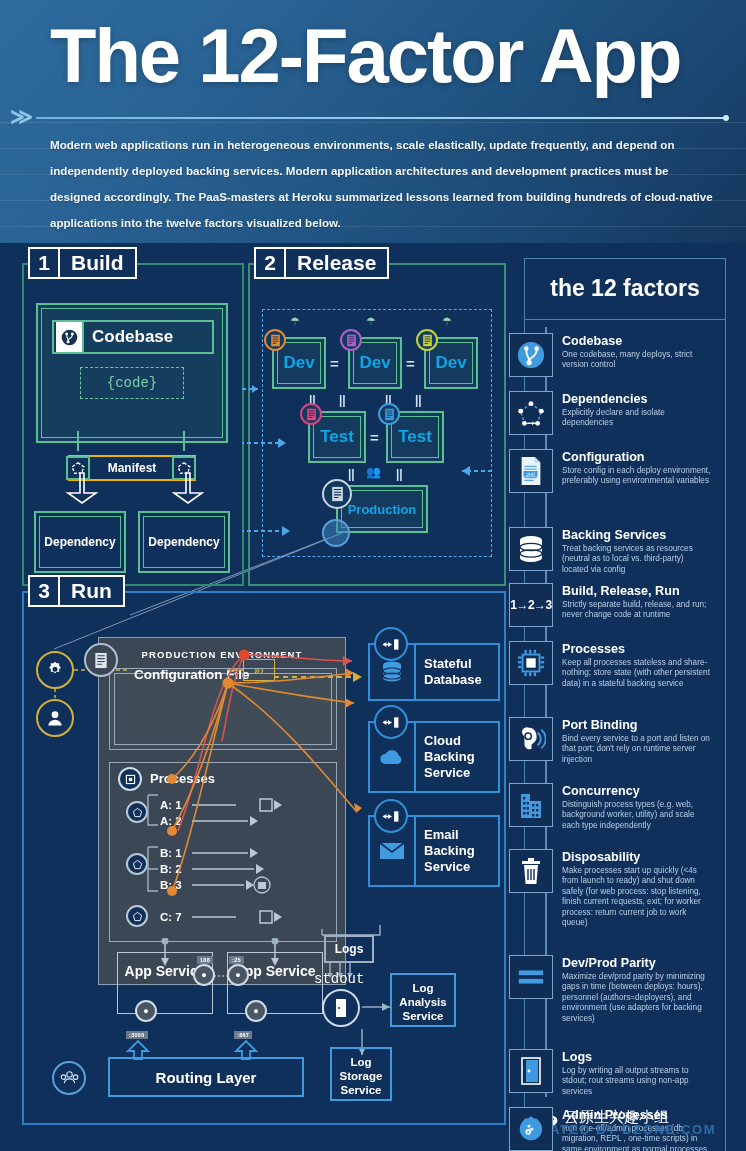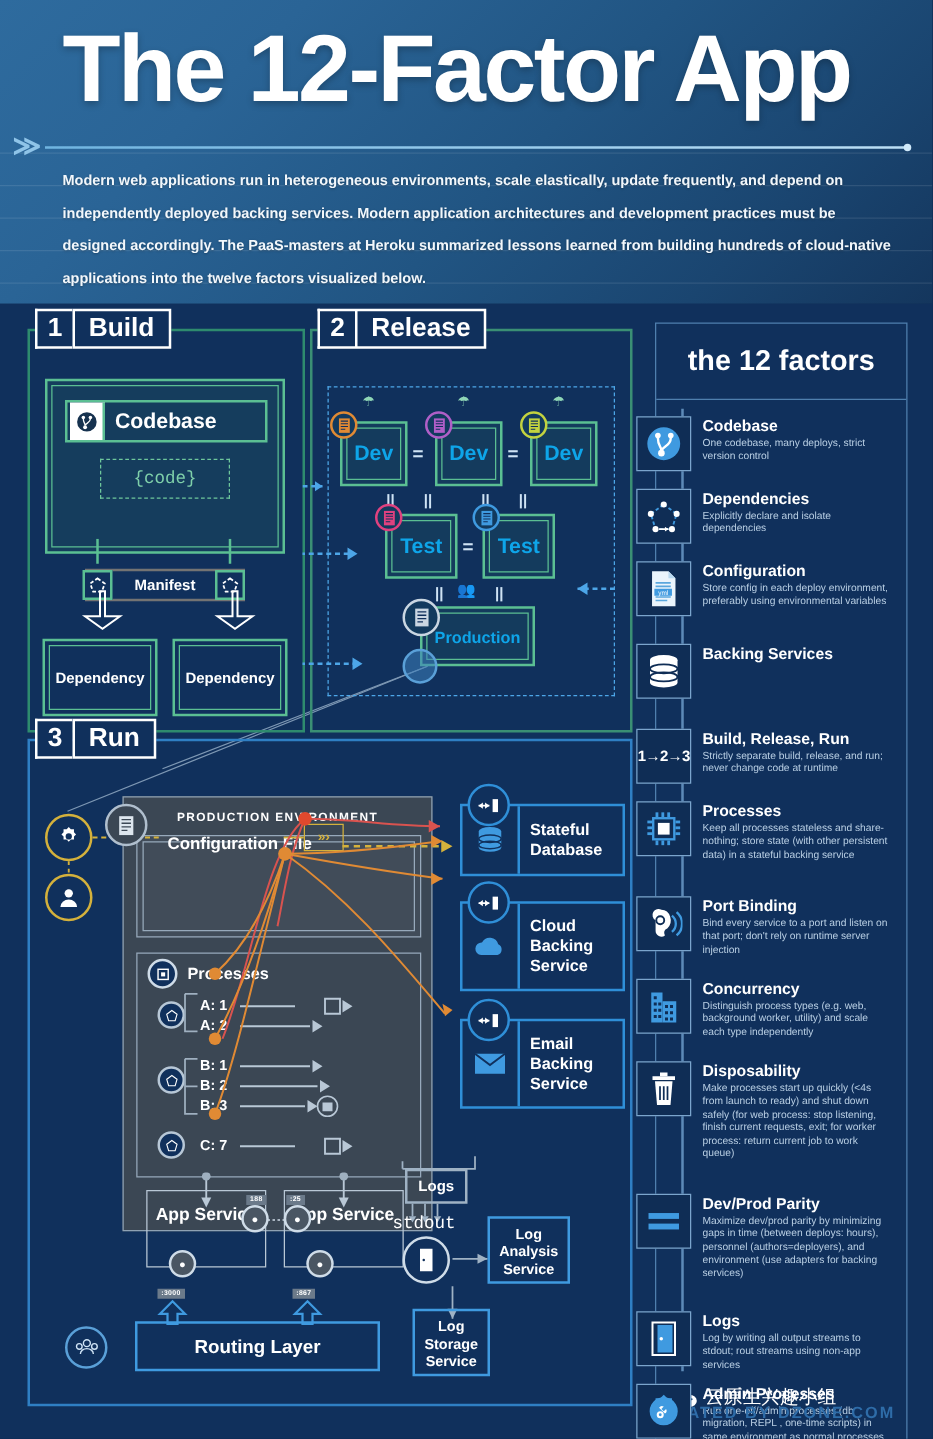--- a/index.html
+++ b/index.html
@@ -77,21 +77,21 @@
     border-right:2px solid #5bbf93;
   }
   .cb-head span.lbl { font-size:17px; font-weight:bold; color:#fff; }
   .codeblk {
     position:absolute; left:42px; top:62px; width:104px; height:32px;
     border:1px dashed #6ec79c; display:flex; align-items:center; justify-content:center;
     font-family:"Liberation Mono", monospace; font-size:14px; color:#7fd0aa;
   }
   .manifest {
     position:absolute; left:46px; top:192px; width:128px; height:26px;
-    border:2px solid #737373; display:flex; align-items:center; justify-content:center;
+    border:2px solid #eab308; display:flex; align-items:center; justify-content:center;
     font-size:12px; font-weight:bold;
   }
   .pent {
     position:absolute; top:193px; width:24px; height:24px;
     border:2px solid #5bbf93; background:#10305c;
     display:flex;align-items:center;justify-content:center;
   }
   .pent.l{ left:44px;} .pent.r{ left:150px;}
   .dep {
     position:absolute; top:248px; width:92px; height:62px;
@@ -714,31 +714,32 @@
           <rect x="5" y="16" width="15" height="6" fill="#3f9ae0"></rect>
           <text x="12.5" y="21" font-size="5.5" fill="#fff" text-anchor="middle" font-family="sans-serif">yml</text>
         </svg>
     </div>
     <div class="f-body">
       <div class="f-name">Configuration</div>
       <div class="f-desc">Store config in each deploy environment, preferably using environmental variables</div>
     </div>
   </div>
 
-  <div class="factor" style="top:256px">
+  <div class="factor" style="top:268px">
     <div class="f-ic">
       <svg width="28" height="30" viewBox="0 0 28 30">
           <ellipse cx="14" cy="6" rx="11" ry="4" fill="#fff"></ellipse>
           <path d="M3 6 v18 a11 4 0 0 0 22 0 V6" fill="#fff"></path>
           <ellipse cx="14" cy="13" rx="11" ry="3.6" fill="none" stroke="#0f2d55" stroke-width="1.4"></ellipse>
           <ellipse cx="14" cy="19.5" rx="11" ry="3.6" fill="none" stroke="#0f2d55" stroke-width="1.4"></ellipse>
         </svg>
     </div>
     <div class="f-body">
       <div class="f-name">Backing Services</div>
+      <div class="f-desc">Treat backing services as resources (neutral as to local vs. third-party) located via config</div>
     </div>
   </div>
 
   <div class="factor" style="top:324px">
     <div class="f-ic">
       <span style="font-size:12px;font-weight:bold;color:#fff;letter-spacing:-0.5px">1→2→3</span>
     </div>
     <div class="f-body">
       <div class="f-name">Build, Release, Run</div>
       <div class="f-desc">Strictly separate build, release, and run; never change code at runtime</div>

